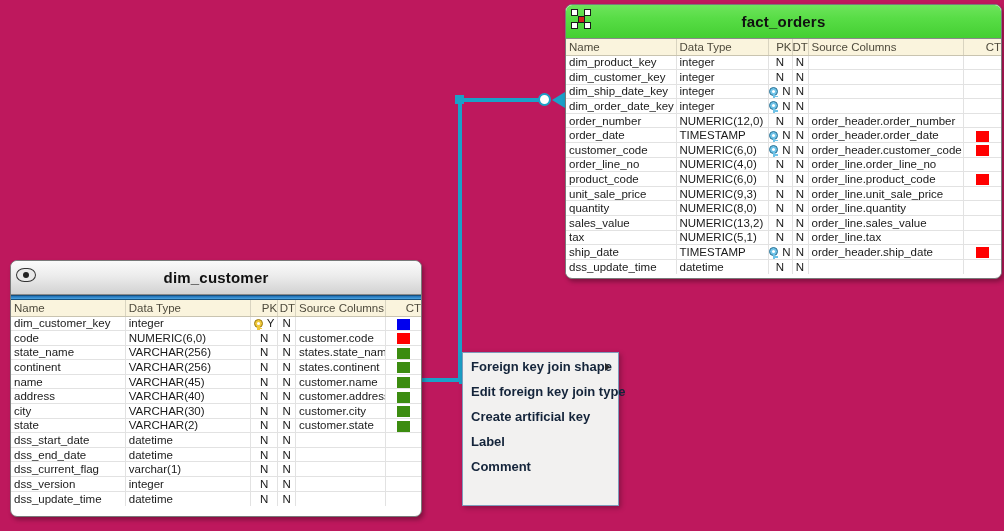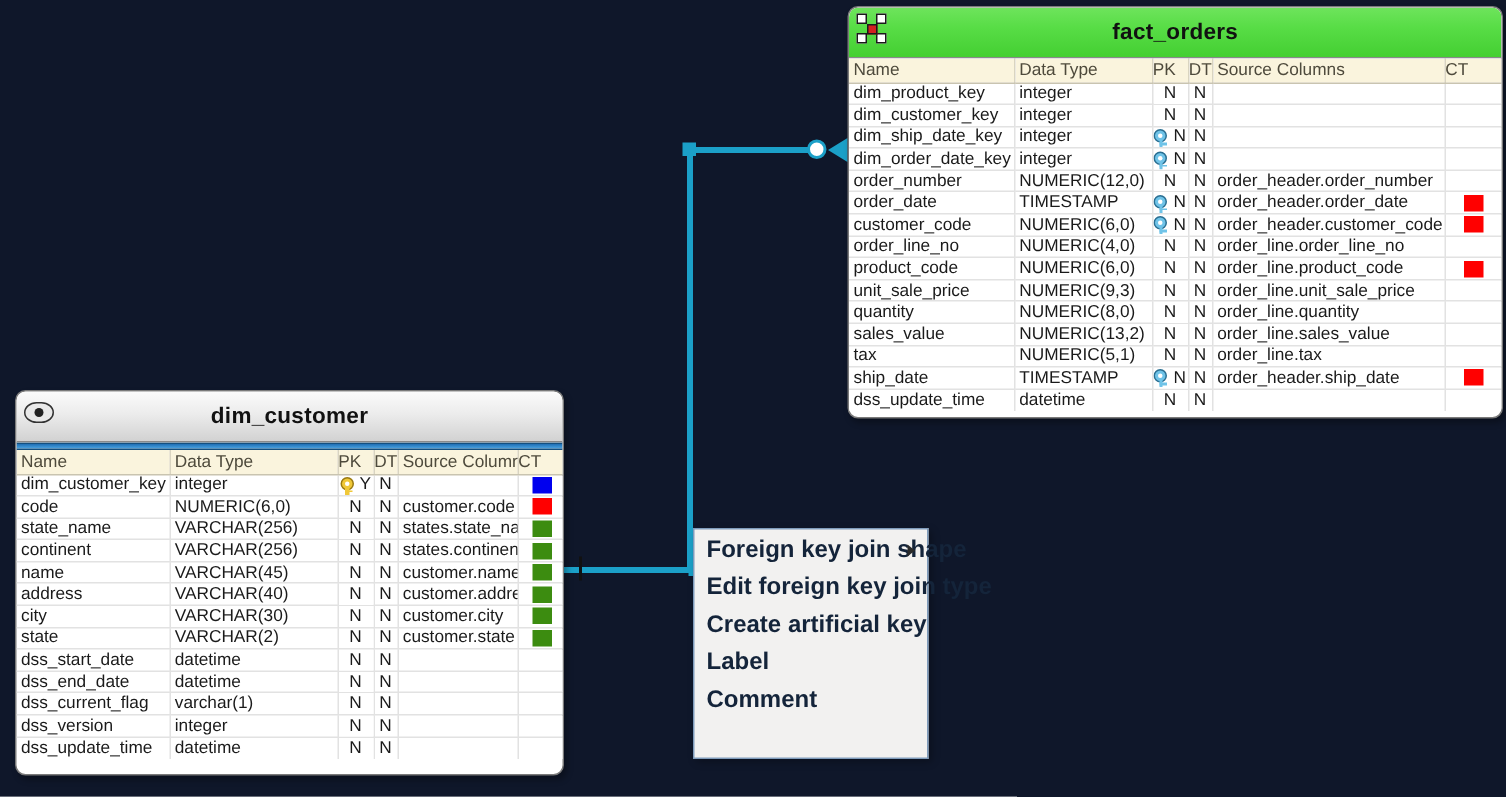--- a/index.html
+++ b/index.html
@@ -5,21 +5,21 @@
   * { box-sizing: border-box; }
   html, body {
     margin: 0; padding: 0;
     width: 1004px; height: 531px;
     overflow: hidden;
     font-family: "Liberation Sans", sans-serif;
   }
   #canvas {
     position: relative;
     width: 1004px; height: 531px;
-    background: #0f172a;
+    background: #be185d;
   }
 
   
   .entity {
     position: absolute;
     background: #ffffff;
     border: 1px solid #7a7a7a;
     border-radius: 7px;
     box-shadow: 2px 3px 4px rgba(0,0,0,0.30);
     overflow: hidden;
@@ -87,21 +87,21 @@
     color: #4e4a3c;
     text-align: left;
     height: 16px;
     padding: 0 3px;
     border-right: 1px solid #d9d4c0;
     border-bottom: 1px solid #c9c4b0;
     font-size: 11.5px;
     white-space: nowrap;
     overflow: hidden;
   }
-  table.grid th.ctr { text-align: left; padding: 0; }
+  table.grid th.ctr { text-align: right; padding: 0; }
   table.grid td {
     height: 14.6px;
     padding: 0 3px;
     border-right: 1px solid #e2e2e2;
     border-bottom: 1px solid #e2e2e2;
     white-space: nowrap;
     overflow: hidden;
     background: #ffffff;
     vertical-align: middle;
   }
@@ -176,21 +176,21 @@
     border: 1px solid #7e9bbb;
     box-shadow: 2px 2px 5px rgba(0,0,0,0.28);
     padding: 1px 0;
     width: 157px;
   }
   .menu-item {
     height: 25px;
     display: flex;
     align-items: center;
     padding: 0 8px;
-    font-size: 16px;
+    font-size: 13px;
     color: #14243a;
     font-weight: bold;
     position: relative;
     white-space: nowrap;
   }
   .menu-item.sel {
     background: #a9c0d6;
     border-top: 1px solid #8ba7c2;
     border-bottom: 1px solid #8ba7c2;
   }
@@ -375,21 +375,21 @@
             <td>datetime</td>
             <td class="ctr keycell"><span>N</span></td>
             <td class="ctr">N</td>
             <td></td>
             <td class="ctr"></td>
           </tr>
         </tbody>
     </table>
   </div>
 
-  <div class="entity" id="ent-dim_customer" style="left:10px; top:260px; width:366px; height:257px;">
+  <div class="entity" id="ent-dim_customer" style="left:10px; top:260px; width:412px; height:257px;">
     <div class="ent-title title-gray">
       <span class="hdr-icon" style="top:7px;">
         <span class="eye-icon"><span class="ball"></span><span class="pupil"></span></span>
       </span>
       <span class="ent-title-text">dim_customer</span>
     </div>
     <div class="sel-strip"></div>
     <table class="grid">
       <colgroup>
         <col style="width:102px">

